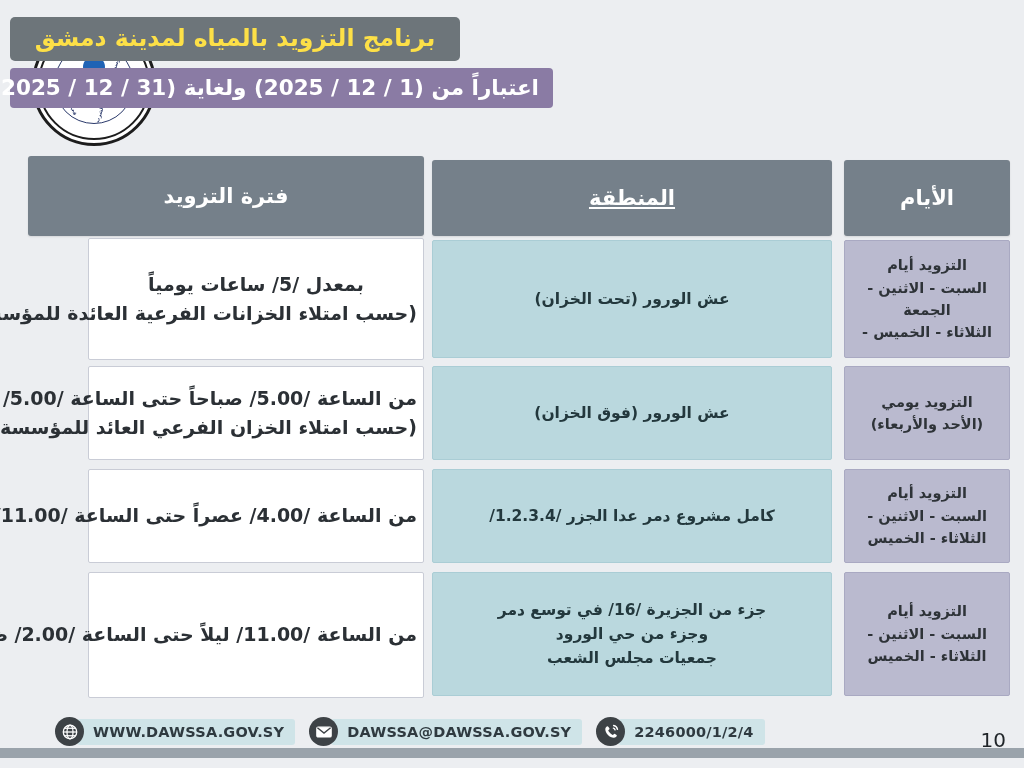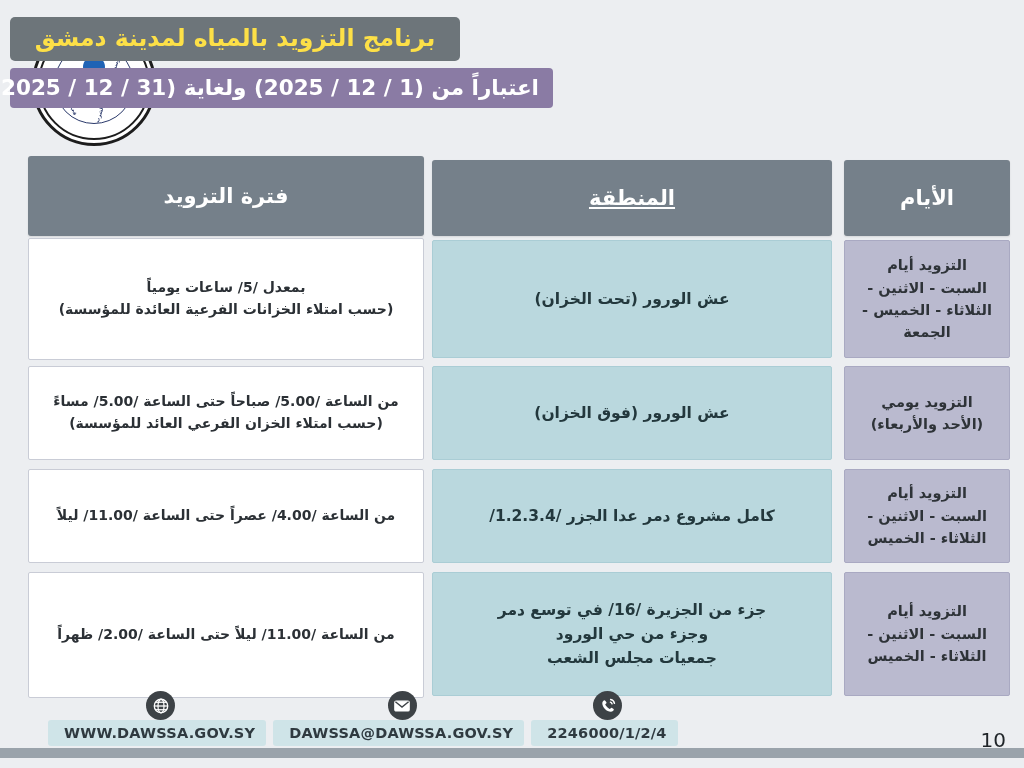--- a/index.html
+++ b/index.html
@@ -249,25 +249,25 @@
     width: 400px;
     background: #bad8de;
     border: 1px solid #aacdd5;
     border-radius: 2px;
     font-size: 15.5px;
     font-weight: bold;
     color: #23383d;
   }
   .cell.col-period {
     right: 586px;
-    width: 396px;
+    width: 336px;
     background: #ffffff;
     border: 1px solid #c9ccd6;
     border-radius: 2px;
-    font-size: 14px;
+    font-size: 19px;
     font-weight: bold;
     color: #2b3035;
   }
 
   .row.r1 .cell { top: 4px; }
   .row.r1 .cell.col-days   { height: 118px; }
   .row.r1 .cell.col-area   { height: 118px; }
   .row.r1 .cell.col-period { height: 122px; top: 2px; }
 
   .row.r2 .cell { top: 2px; height: 94px; }
@@ -301,21 +301,20 @@
     left: 55px;
     display: flex;
     align-items: center;
     gap: 0px;
     direction: ltr;
   }
   .contact {
     display: flex;
     align-items: center;
     margin-right: 14px;
-    flex-direction: column;
   }
   .cicon {
     width: 29px; height: 29px;
     border-radius: 50%;
     background: #3d4246;
     display: flex;
     align-items: center;
     justify-content: center;
     flex: none;
     z-index: 2;
@@ -402,22 +401,22 @@
       </div>
       <div class="cell col-area">
         <div class="lines">
             <div>عش الورور (تحت الخزان)</div>
           </div>
       </div>
       <div class="cell col-days">
         <div class="lines">
             <div>التزويد أيام</div>
             <div>السبت - الاثنين -</div>
+            <div>الجمعة</div>
             <div>الثلاثاء - الخميس -</div>
-            <div>الجمعة</div>
           </div>
       </div>
     </div>
 
     <div class="row r2">
       <div class="cell col-period">
         <div class="lines">
             <div>من الساعة /5.00/ صباحاً حتى الساعة /5.00/ مساءً</div>
             <div>(حسب امتلاء الخزان الفرعي العائد للمؤسسة)</div>
           </div>

